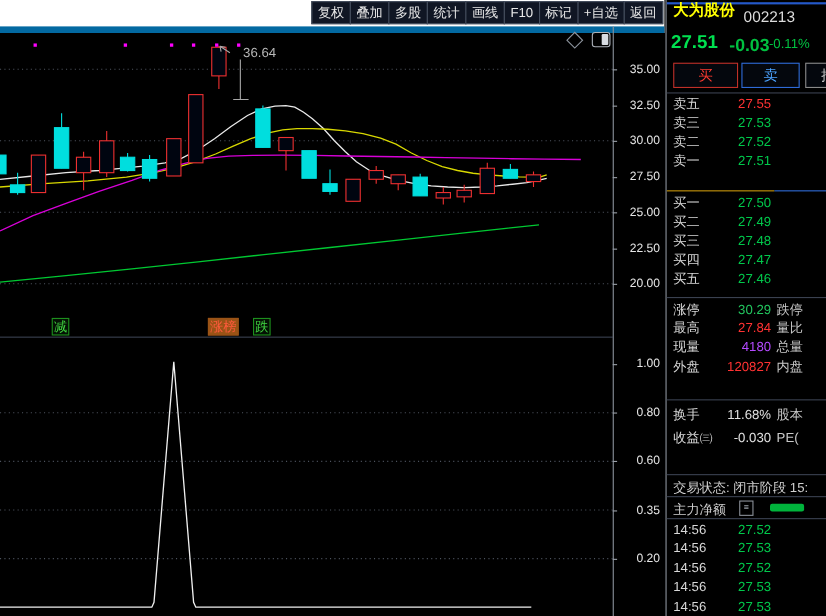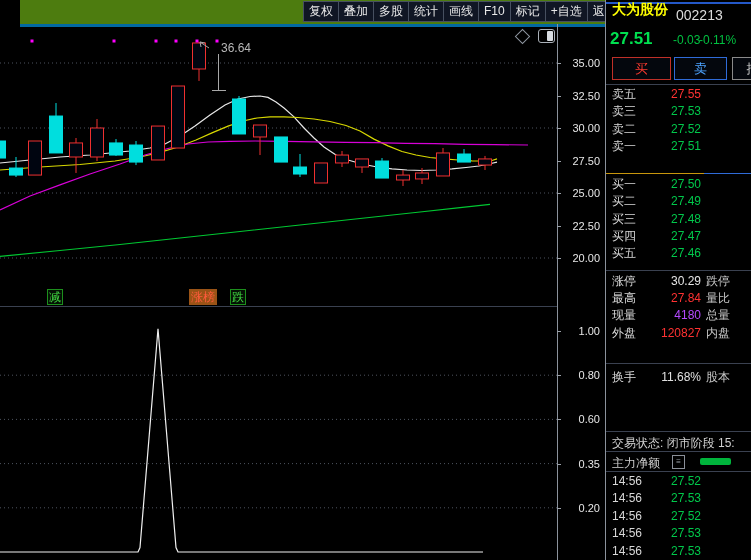--- a/index.html
+++ b/index.html
@@ -1,20 +1,20 @@
 <!DOCTYPE html>
 <html><head>
 <meta charset="utf-8">
 <style>
   html,body{margin:0;padding:0;background:#000;}
   body{width:751px;height:560px;position:relative;overflow:hidden;
        font-family:"Liberation Sans","DejaVu Sans",sans-serif;color:#e0e0e0;}
   .abs{position:absolute;}
   
-  .topbar{left:0;top:0;width:604px;height:24px;background:#4d7c0f;border-bottom:3px solid #0369a1;margin-left:20px;}
+  .topbar{left:0;top:0;width:604px;height:24px;background:#ffffff;border-bottom:6px solid #0369a1;}
   .toolbar-cells{position:absolute;left:284px;top:1px;display:flex;height:21px;}
   .tb-cell{border:1px solid #475060;background:#101624;color:#e8e8e8;font-size:12px;
            line-height:19px;padding:0 5px;margin-left:-1px;white-space:nowrap;cursor:default;}
   
   .diamond-ico{left:517px;top:31px;width:9px;height:9px;border:1px solid #8d949e;transform:rotate(45deg);}
   .panel-ico{left:538px;top:29px;width:15px;height:12px;border:1px solid #aab0b8;border-radius:3px;}
   .panel-ico .fill{position:absolute;right:1px;top:1px;bottom:1px;width:6px;background:#d8dce2;border-radius:1px;}
   
   svg{display:block;}
   .band-label{position:absolute;font-size:12px;line-height:14px;padding:0 1px;white-space:nowrap;}
@@ -24,21 +24,21 @@
   
   .vline{position:absolute;width:1px;background:#8b929c;}
   .axis-label{position:absolute;font-size:11px;color:#e6e6e6;width:40px;text-align:right;left:3px;}
   .axis-tick{position:absolute;left:0;width:4px;height:1px;background:#9aa0a8;}
   
   .rightpanel{left:605px;top:0;width:146px;height:560px;background:#000;overflow:hidden;}
   .rp-topline{position:absolute;left:0;top:2px;width:146px;height:2px;background:#2458c8;}
   .stock-name{position:absolute;left:6px;top:1px;font-size:14px;font-weight:bold;color:#ffff00;white-space:nowrap;}
   .stock-code{position:absolute;left:70px;top:7px;font-size:14px;color:#dcdcdc;}
   .price-big{position:absolute;left:4px;top:29px;font-size:17px;font-weight:bold;color:#00e050;}
-  .price-chg{position:absolute;left:67px;top:33px;font-size:12px;color:#00c040;}
+  .price-chg{position:absolute;left:57px;top:33px;font-size:16px;color:#00c040;font-weight:bold;}
   .price-pct{position:absolute;left:93px;top:33px;font-size:12px;color:#00c040;}
   .trade-btn{position:absolute;top:57px;height:21px;font-size:13px;text-align:center;line-height:21px;
              background:#04070d;cursor:pointer;}
   .btn-buy{left:6px;width:57px;border:1px solid #c03028;color:#ff3b30;}
   .btn-sell{left:68px;width:51px;border:1px solid #2f6bd8;color:#4da3ff;}
   .btn-cancel{left:126px;width:40px;border:1px solid #8a8a8a;color:#d8d8d8;}
   .rp-div{position:absolute;left:0;width:146px;height:1px;background:#3a4150;}
   .rows{position:absolute;left:0;width:146px;}
   .qrow{position:relative;height:17.3px;line-height:17.3px;font-size:12px;}
   .qrow .lab{position:absolute;left:6px;color:#d8d8d8;white-space:nowrap;}
@@ -242,21 +242,21 @@
       <div class="qrow">
         <span class="lab">买五</span>
         <span class="val" style="color: rgb(0, 200, 75);">27.46</span>
       </div>
     </div>
 
   <div class="rp-div" style="top:270px;"></div>
   <div class="rows" id="stats1-rows" style="top:273px;">
       <div class="qrow" style="height: 17.2px; line-height: 17.2px;">
         <span class="lab">涨停</span>
-        <span class="val" style="color: #e5e5e5;">30.29</span>
+        <span class="val" style="color: #22c55e;">30.29</span>
         <span class="lab2">跌停</span>
       </div>
       <div class="qrow" style="height: 17.2px; line-height: 17.2px;">
         <span class="lab">最高</span>
         <span class="val" style="color: rgb(255, 50, 50);">27.84</span>
         <span class="lab2">量比</span>
       </div>
       <div class="qrow" style="height: 17.2px; line-height: 17.2px;">
         <span class="lab">现量</span>
         <span class="val" style="color: rgb(180, 74, 255);">4180</span>
@@ -268,20 +268,25 @@
         <span class="lab2">内盘</span>
       </div>
     </div>
   <div class="rp-div" style="top:363px;"></div>
   <div class="rows" id="stats2-rows" style="top:367px;">
       <div class="qrow" style="height: 21.3px; line-height: 21.3px;">
         <span class="lab">换手</span>
         <span class="val" style="color: rgb(224, 224, 224);">11.68%</span>
         <span class="lab2">股本</span>
       </div>
+      <div class="qrow" style="height: 21.3px; line-height: 21.3px;">
+        <span class="lab">收益㈢</span>
+        <span class="val" style="color: rgb(224, 224, 224);">-0.030</span>
+        <span class="lab2">PE(</span>
+      </div>
     </div>
 
   <div class="rp-div" style="top:431px;"></div>
   <div class="status-row" style="top:435px;">交易状态: 闭市阶段 15:</div>
   <div class="rp-div" style="top:451px;"></div>
 
   <div class="flow-label" style="top:455px;">主力净额</div>
   <div class="list-ico" style="top:455px;">≡</div>
   <div class="flow-bar" id="flow-bar" style="top: 458px; background: rgb(0, 180, 60);"></div>
   <div class="rp-div" style="top:471px;"></div>

